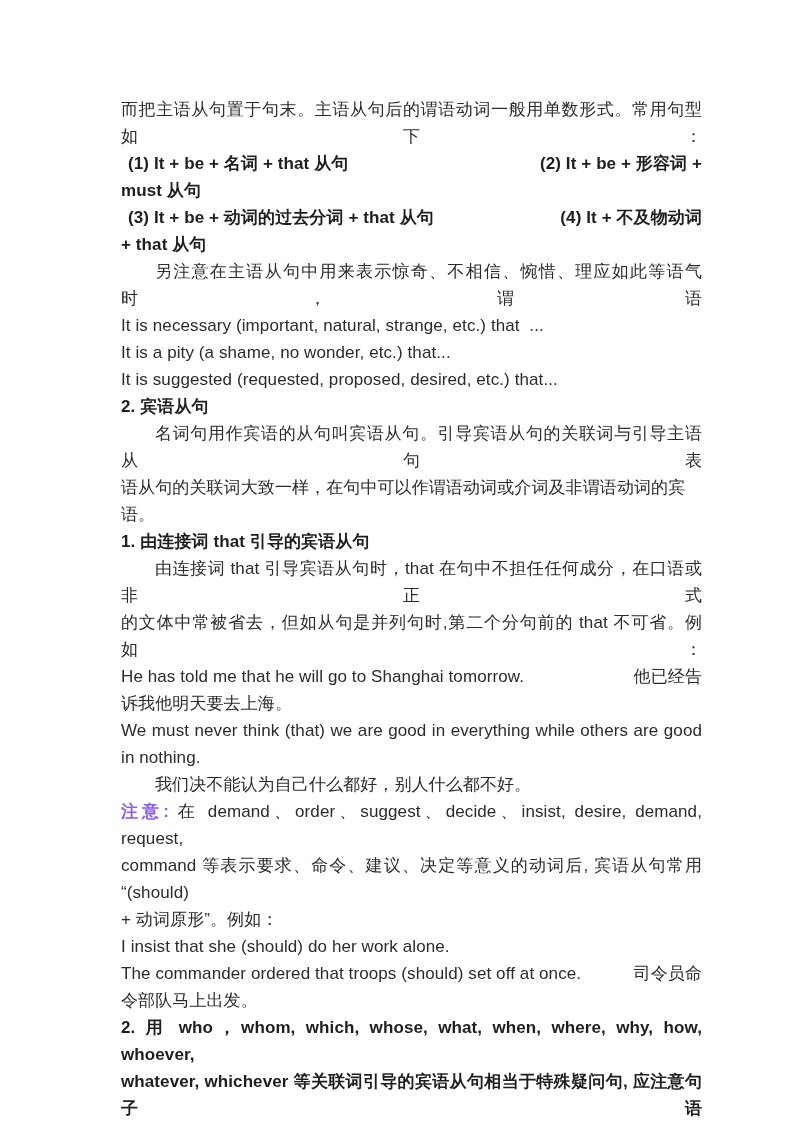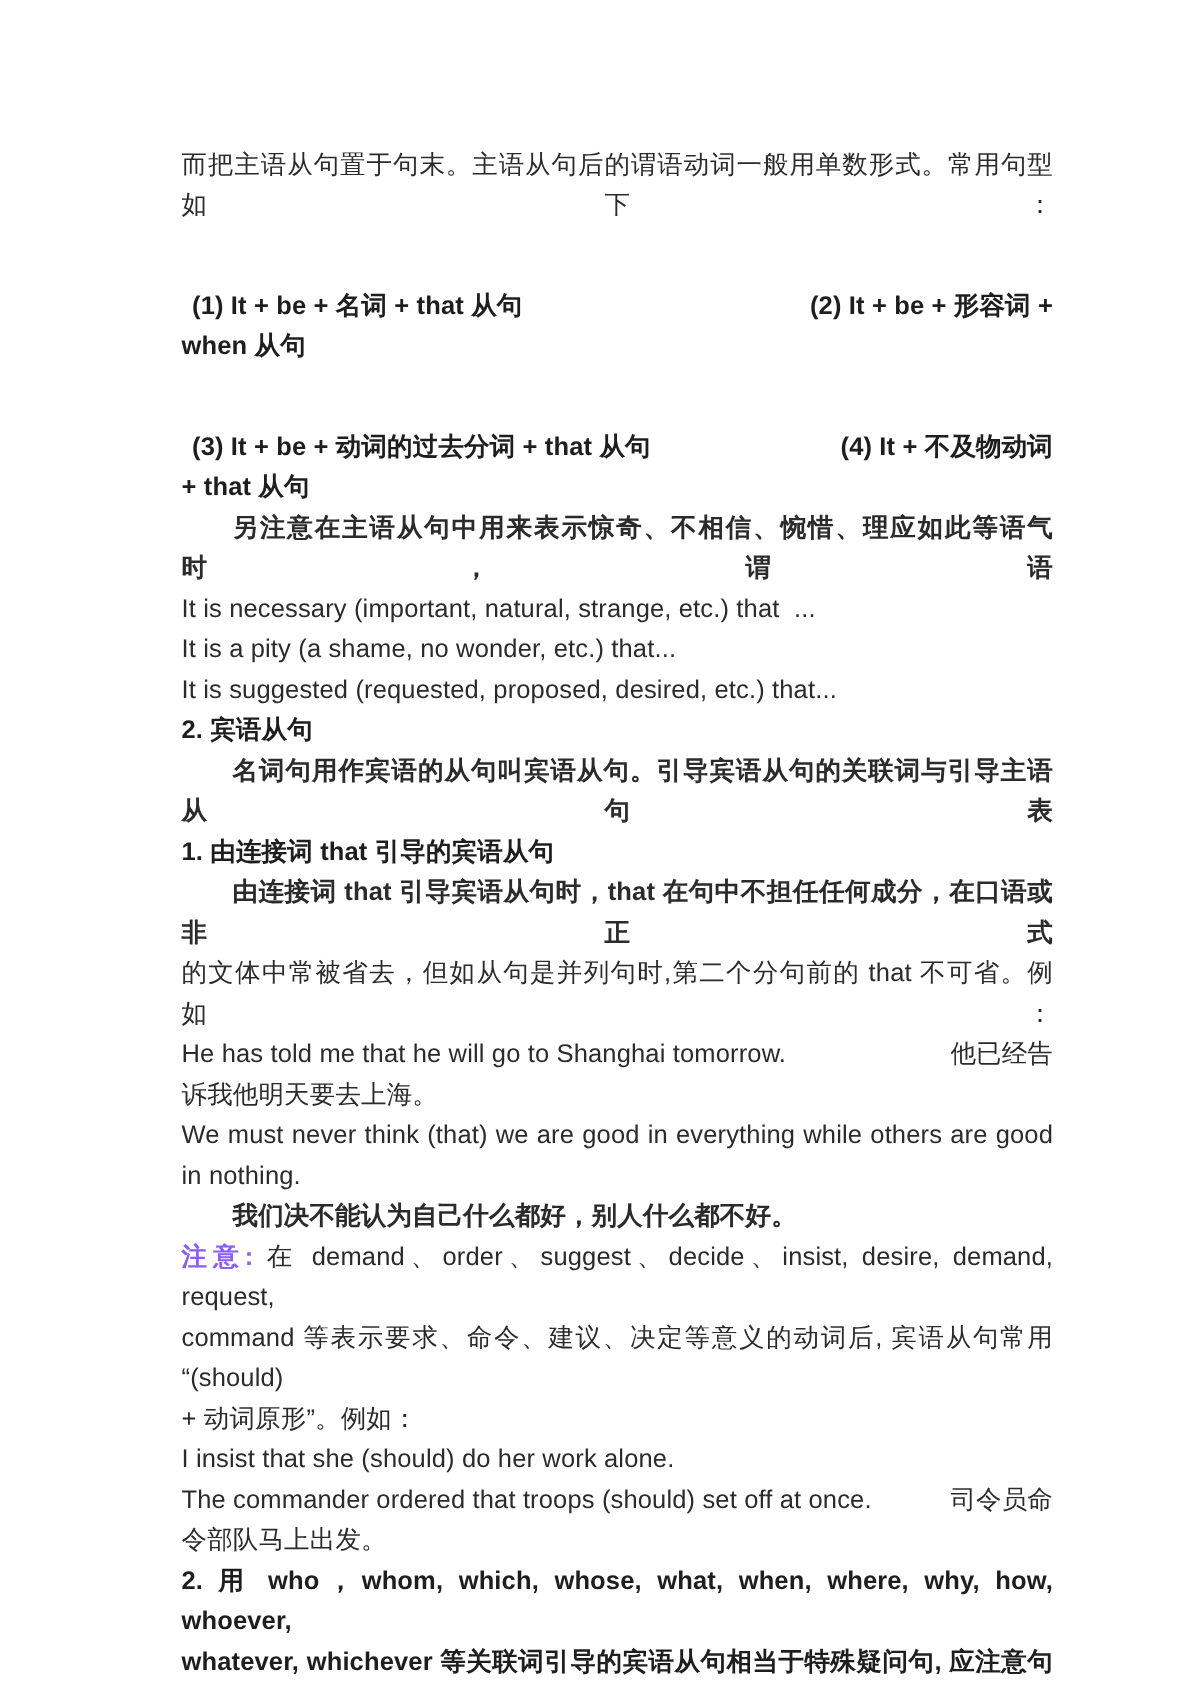--- a/index.html
+++ b/index.html
@@ -22,53 +22,54 @@
     width: 581px;
   }
   .ln {
     font-size: 17px;
     line-height: 27px;
     letter-spacing: 0.1px;
   }
   .b  { font-weight: 700; color: #1e1e1e; }
   .bp { font-weight: 700; color: #8b5cf6; }
   .sp { display: flex; justify-content: space-between; }
-  .ind1 { padding-left: 7px; margin-top: 40px; }
-  .ind2 { text-indent: 34px; font-weight: bold; }
+  .ind1 { padding-left: 7px; }
+  .ind2 { text-indent: 34px; }
   .jl { text-align: justify; text-align-last: justify; }
   .pre { white-space: pre-wrap; }
 </style>
 </head>
 <body>
 
 <div class="doc">
 
   <div class="ln jl"><span>而把主语从句置于句末。主语从句后的谓语动词一般用单数形式。常用句型如下：</span></div>
 
   <div class="ln sp b ind1">
     <span>(1) It + be + 名词 + that 从句</span>
     <span>(2) It + be + 形容词 +</span>
   </div>
 
-  <div class="ln b"><span>when 从句</span></div>
+  <div class="ln b"><span>must 从句</span></div>
 
   <div class="ln sp b ind1">
     <span>(3) It + be + 动词的过去分词 + that 从句</span>
     <span>(4) It + 不及物动词</span>
   </div>
 
   <div class="ln b"><span>+ that 从句</span></div>
 
   <div class="ln ind2 jl"><span>另注意在主语从句中用来表示惊奇、不相信、惋惜、理应如此等语气时，谓语</span></div>
   <div class="ln pre"><span>It is necessary (important, natural, strange, etc.) that  ...</span></div>
   <div class="ln"><span>It is a pity (a shame, no wonder, etc.) that...</span></div>
   <div class="ln"><span>It is suggested (requested, proposed, desired, etc.) that...</span></div>
 
   <div class="ln b"><span>2. 宾语从句</span></div>
   <div class="ln ind2 jl"><span>名词句用作宾语的从句叫宾语从句。引导宾语从句的关联词与引导主语从句表</span></div>
+  <div class="ln"><span>语从句的关联词大致一样，在句中可以作谓语动词或介词及非谓语动词的宾语。</span></div>
 
   <div class="ln b"><span>1. 由连接词 that 引导的宾语从句</span></div>
   <div class="ln ind2 jl"><span>由连接词 that 引导宾语从句时，that 在句中不担任任何成分，在口语或非正式</span></div>
   <div class="ln jl"><span>的文体中常被省去，但如从句是并列句时,第二个分句前的 that 不可省。例如：</span></div>
 
   <div class="ln sp">
     <span>He has told me that he will go to Shanghai tomorrow.</span>
     <span>他已经告</span>
   </div>
   <div class="ln"><span>诉我他明天要去上海。</span></div>

